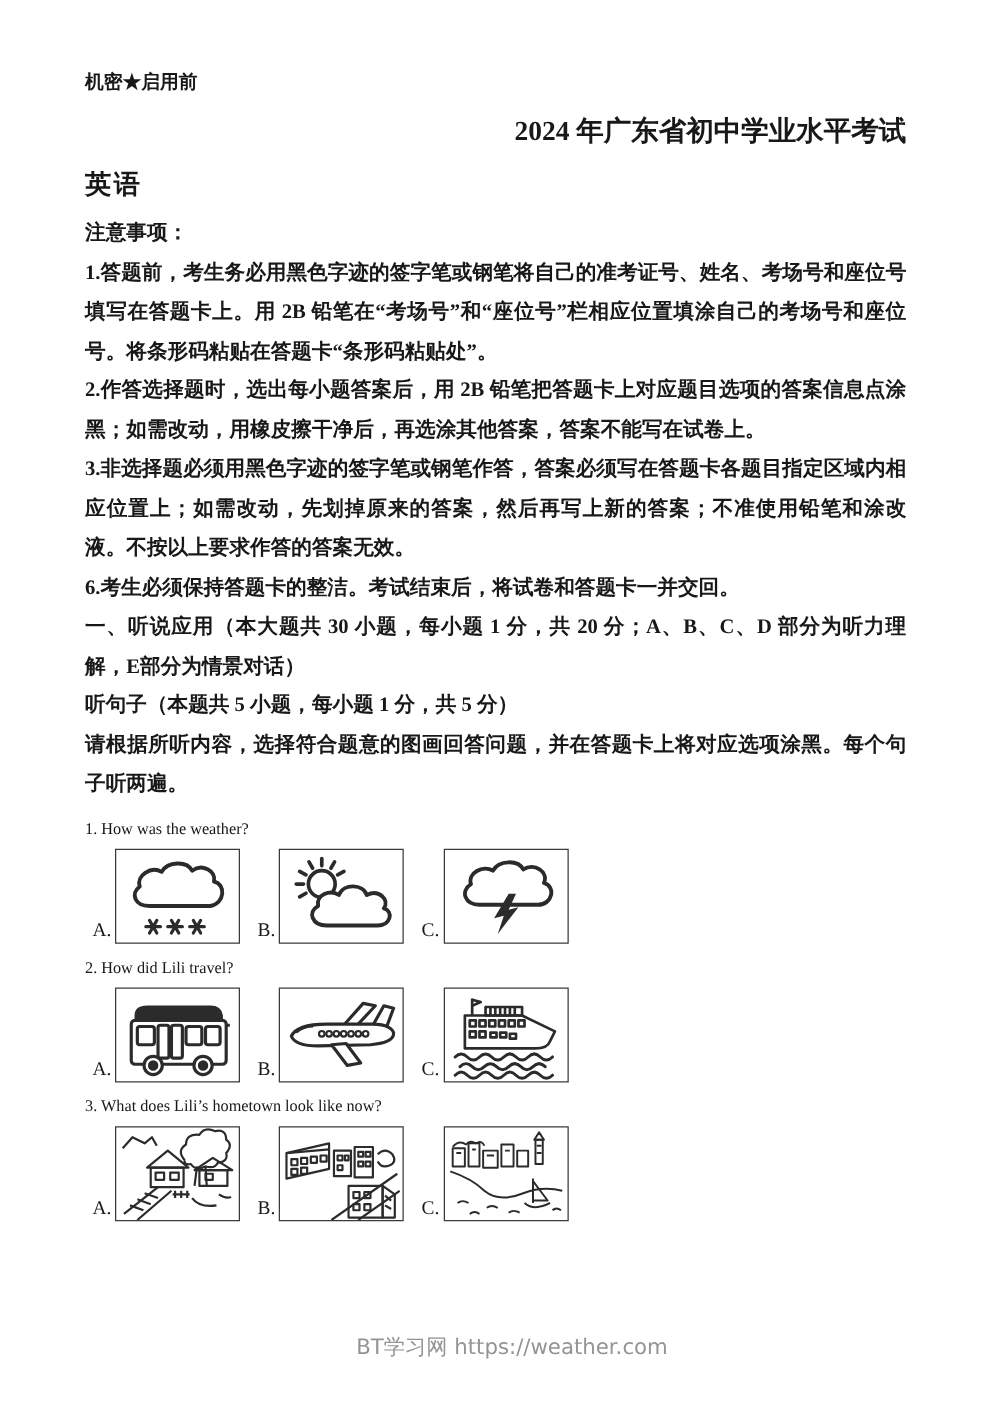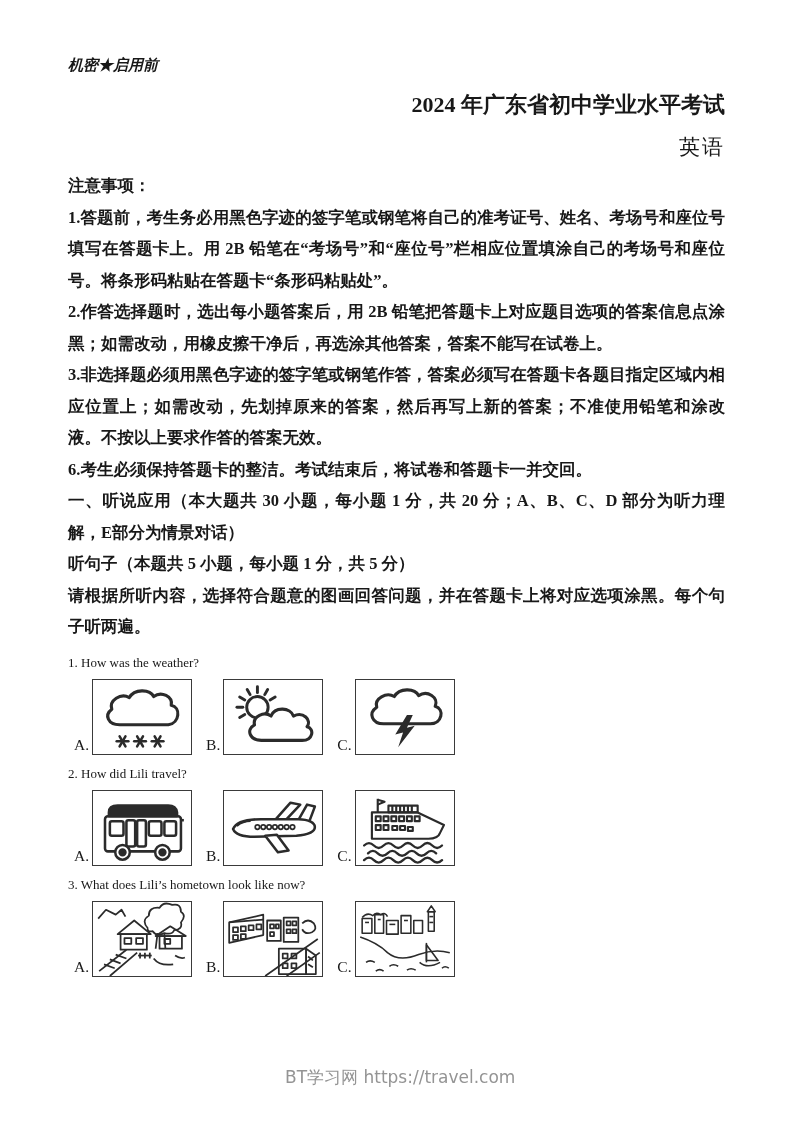--- a/index.html
+++ b/index.html
@@ -6,23 +6,23 @@
   html, body { margin: 0; padding: 0; }
   body {
     width: 793px; height: 1122px;
     background: #ffffff;
     position: relative;
     font-family: "Liberation Serif", serif;
     color: #181818;
     overflow: hidden;
   }
   .page { position: absolute; inset: 0; padding: 56px 68px 0 68px; }
-  .classification { font-size: 15px; font-weight: 700; font-style: italic; }
+  .classification { font-size: 15px; font-weight: 700; }
   .title { margin: 15px 0 0 0; text-align: right; font-size: 22px; font-weight: 700; }
-  .subject { margin: 13px 0 9px 0; text-align: right; font-size: 21px; font-weight: 400; letter-spacing: 2px; }
+  .subject { margin: 13px 0 9px 0; text-align: left; font-size: 21px; font-weight: 700; letter-spacing: 2px; }
   .body-line { margin: 0; font-size: 16.5px; font-weight: 700; line-height: 31.5px; text-align: justify; }
   .questions { margin-top: 9px; }
   .question { margin-top: 5px; }
   .q-title { font-size: 13px; font-weight: 400; line-height: 22px; }
   .options { display: flex; align-items: flex-end; margin: 5px 0 8px 6px; }
   .opt { display: flex; align-items: flex-end; margin-right: 14px; }
   .opt-label { font-size: 15.5px; margin: 0 3px 2px 0; line-height: 1; }
   .opt-box {
     width: 100px; height: 76px;
     border: 1.7px solid #3a3a3a;
@@ -290,16 +290,16 @@
               </g>
             </svg>
           </div>
         </div>
       </div>
     </div>
 
   </div>
 
   <div class="footer">
-    <span>BT学习网</span> <span>https://travel.com</span>
+    <span>BT学习网</span> <span>https://weather.com</span>
   </div>
 
 </div>
 
 </body></html>

